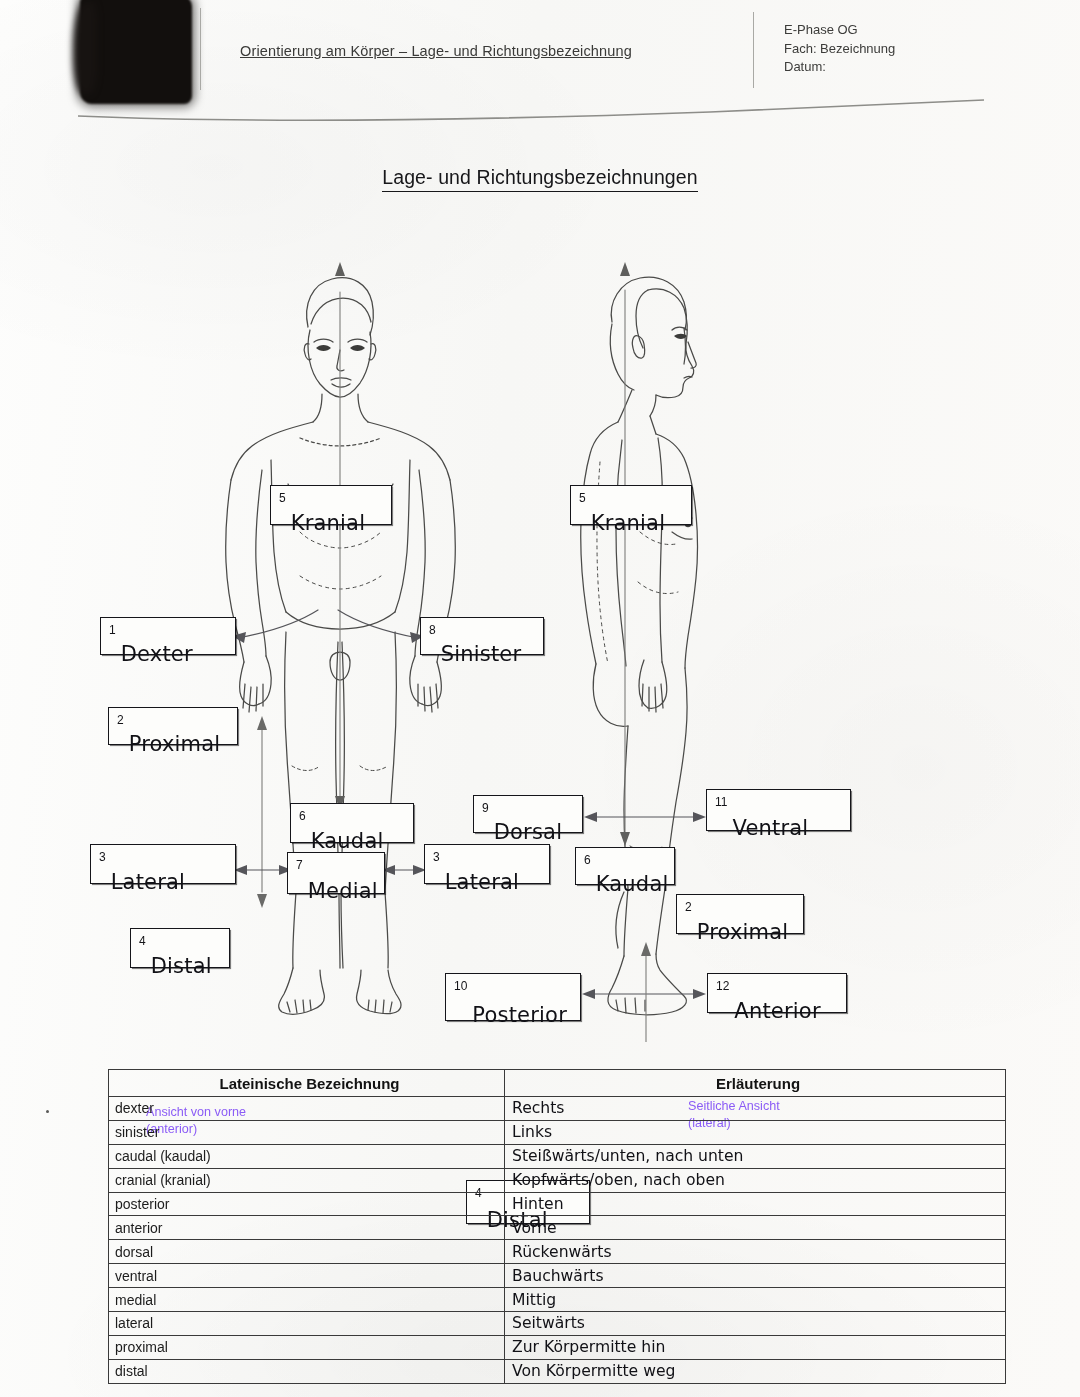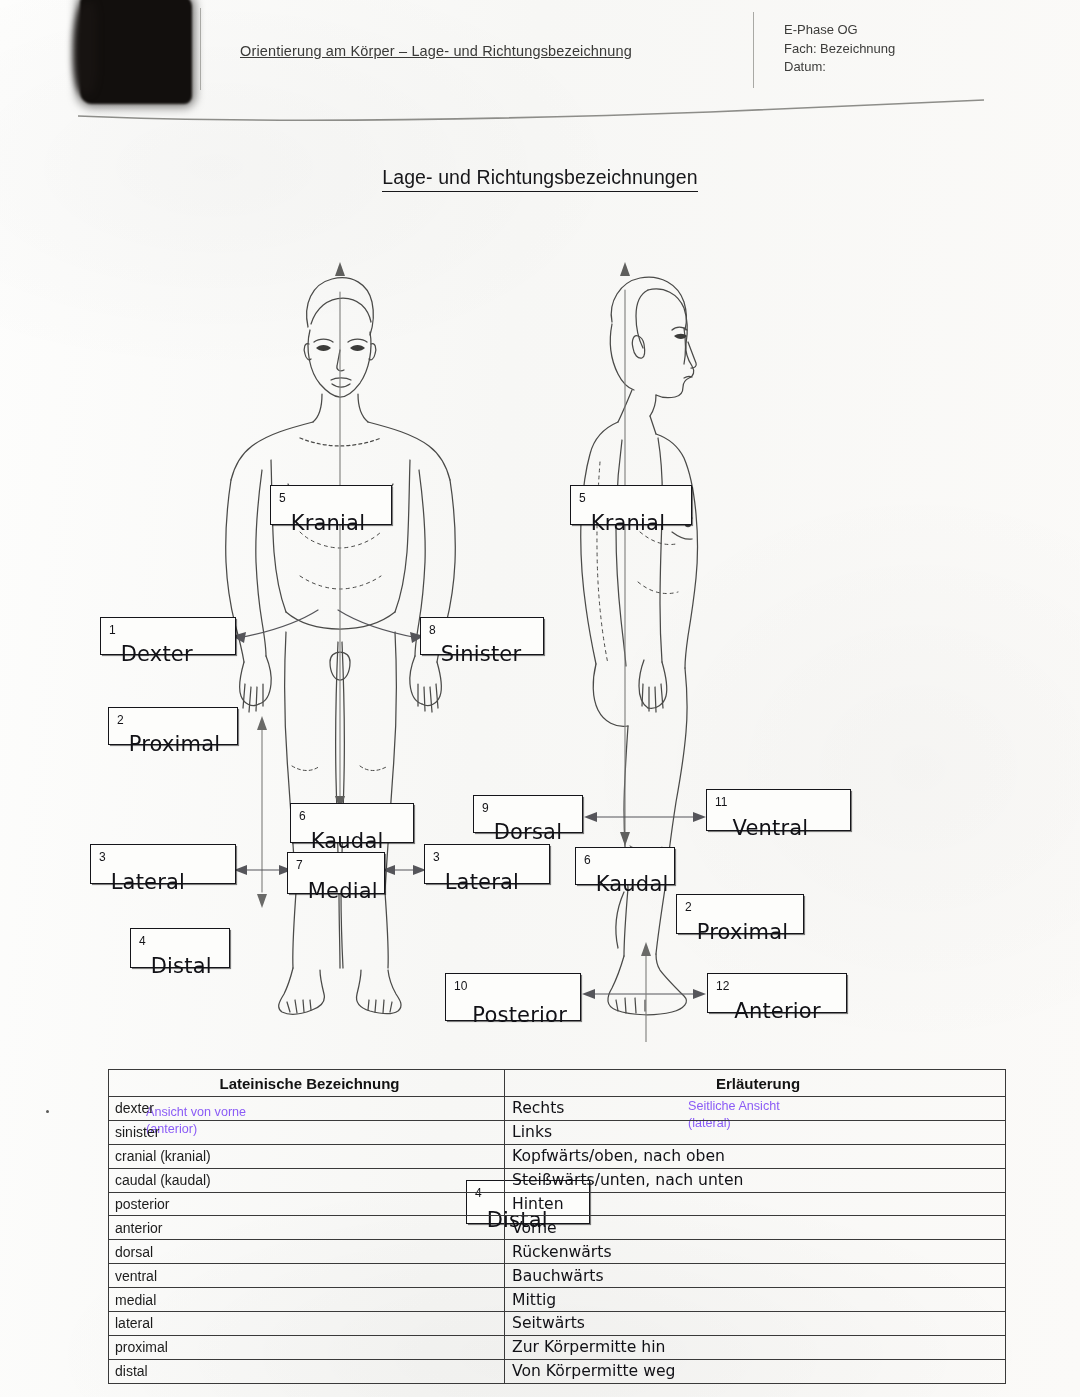--- a/index.html
+++ b/index.html
@@ -447,28 +447,28 @@
     <tbody id="table-body">
         <tr>
           <td class="lat">dexter</td>
           <td class="erl">Rechts</td>
         </tr>
         <tr>
           <td class="lat">sinister</td>
           <td class="erl">Links</td>
         </tr>
         <tr>
+          <td class="lat">caudal (kaudal)</td>
+          <td class="erl">Steißwärts/unten, nach unten</td>
+        </tr>
+        <tr>
           <td class="lat">cranial (kranial)</td>
           <td class="erl">Kopfwärts/oben, nach oben</td>
         </tr>
         <tr>
-          <td class="lat">caudal (kaudal)</td>
-          <td class="erl">Steißwärts/unten, nach unten</td>
-        </tr>
-        <tr>
           <td class="lat">posterior</td>
           <td class="erl">Hinten</td>
         </tr>
         <tr>
           <td class="lat">anterior</td>
           <td class="erl">Vorne</td>
         </tr>
         <tr>
           <td class="lat">dorsal</td>
           <td class="erl">Rückenwärts</td>

